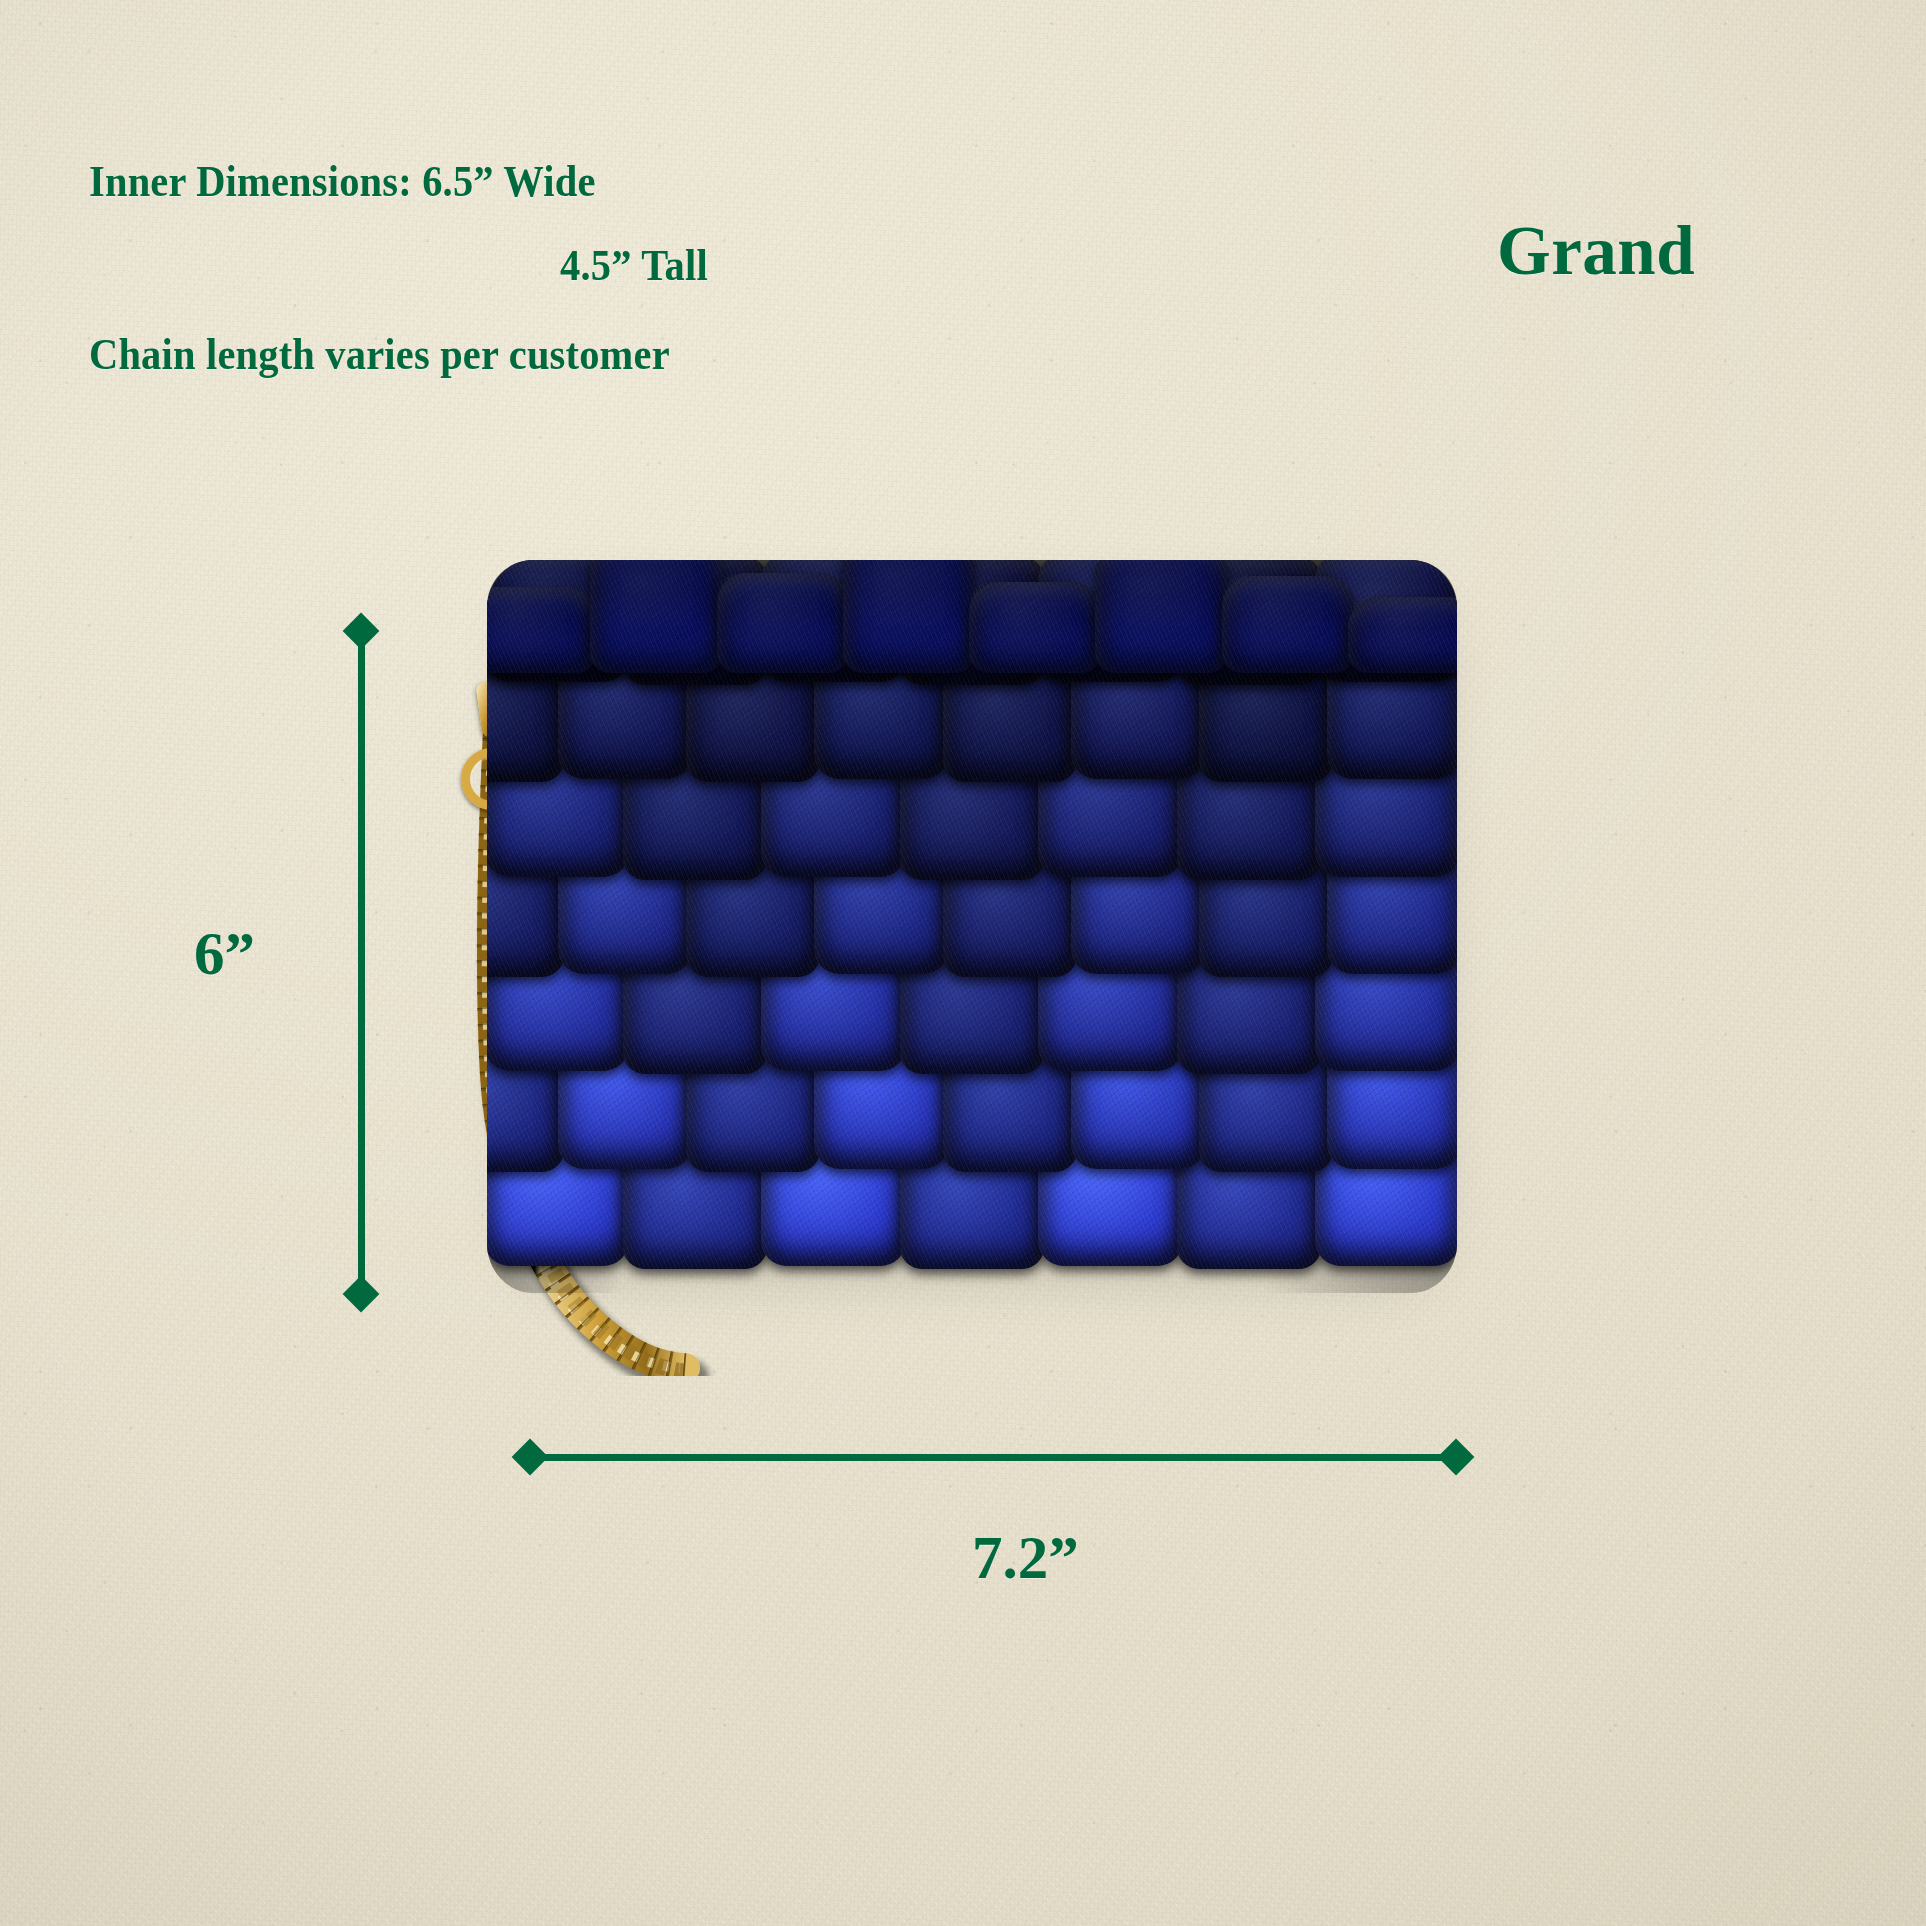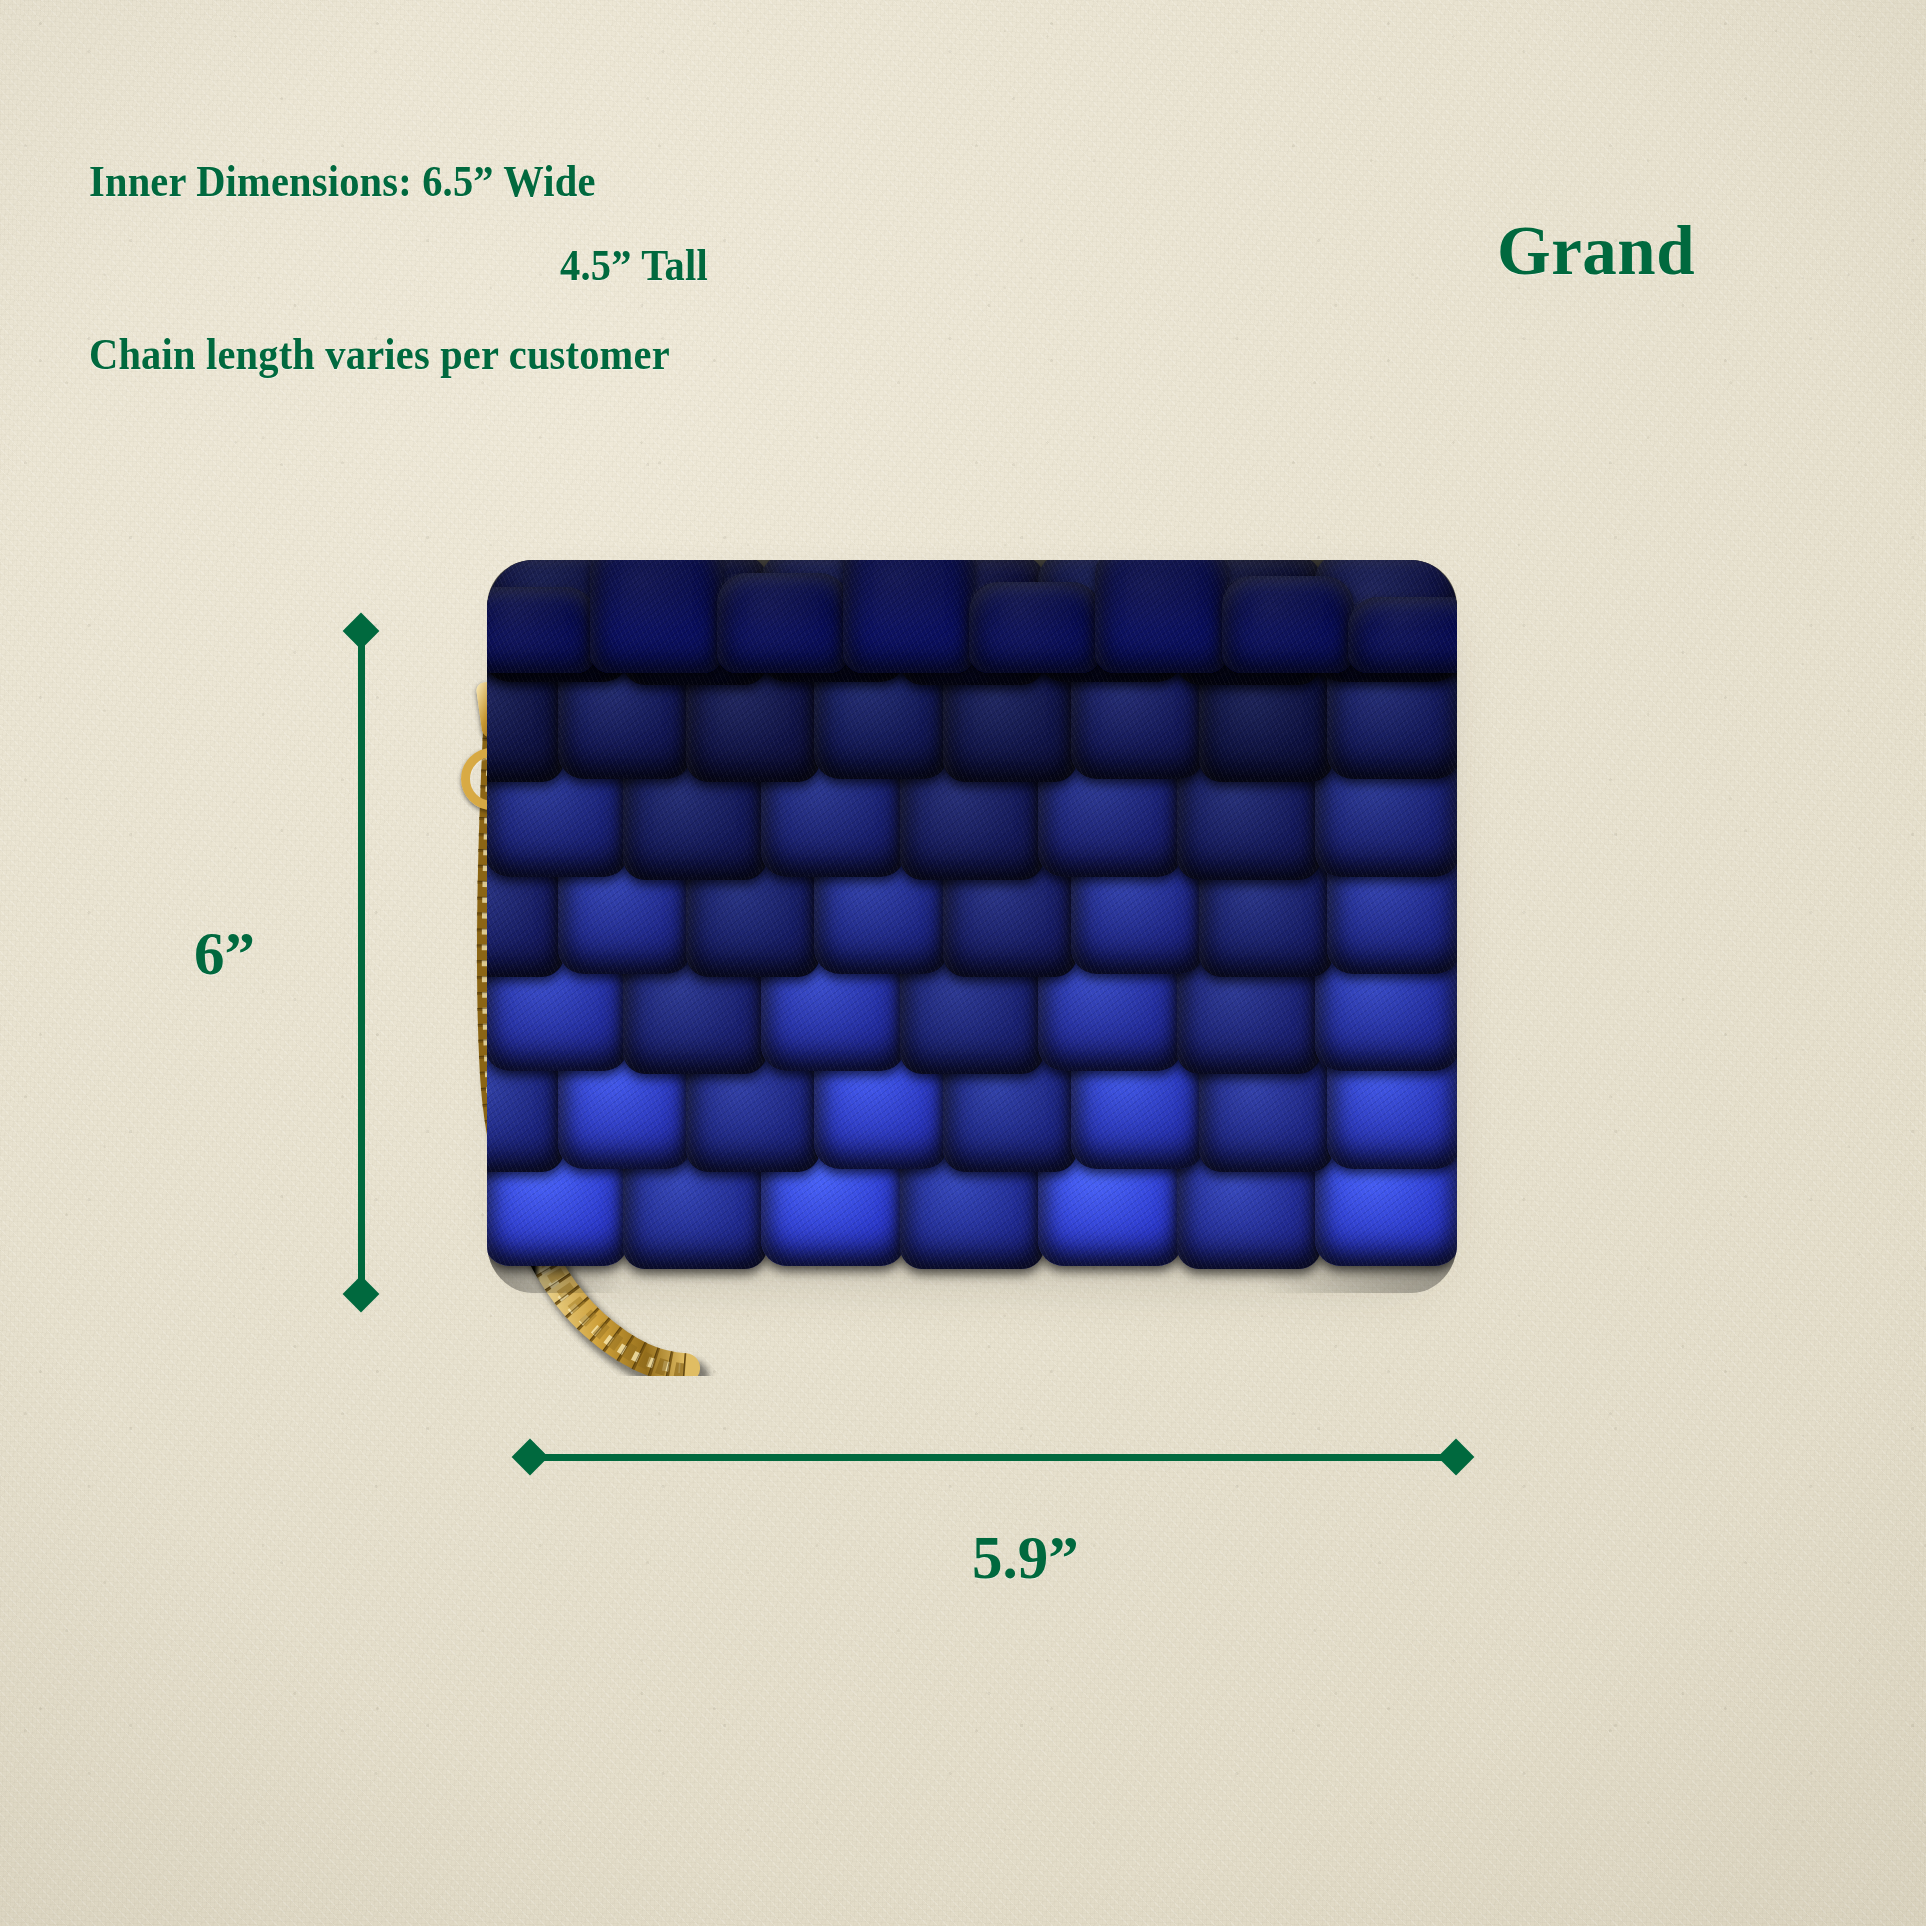--- a/index.html
+++ b/index.html
@@ -262,21 +262,21 @@
   <div id="brand-title">Grand</div>
 
   <div class="dim-line-v"></div>
   <div class="dim-cap" id="cap-v-top"></div>
   <div class="dim-cap" id="cap-v-bot"></div>
   <div class="dim-label" id="label-height">6”</div>
 
   <div class="dim-line-h"></div>
   <div class="dim-cap" id="cap-h-left"></div>
   <div class="dim-cap" id="cap-h-right"></div>
-  <div class="dim-label" id="label-width">5.9”</div>
+  <div class="dim-label" id="label-width">7.2”</div>
 
   <div id="chain-wrap">
     <svg width="436" height="693" viewBox="0 0 440 700">
       <defs>
         <linearGradient id="goldG" x1="0" y1="0" x2="1" y2="0">
           <stop offset="0%" stop-color="#8d6716"></stop>
           <stop offset="22%" stop-color="#e8c濃"></stop>
           <stop offset="25%" stop-color="#f3dc96"></stop>
           <stop offset="55%" stop-color="#d0a23b"></stop>
           <stop offset="80%" stop-color="#97701c"></stop>

